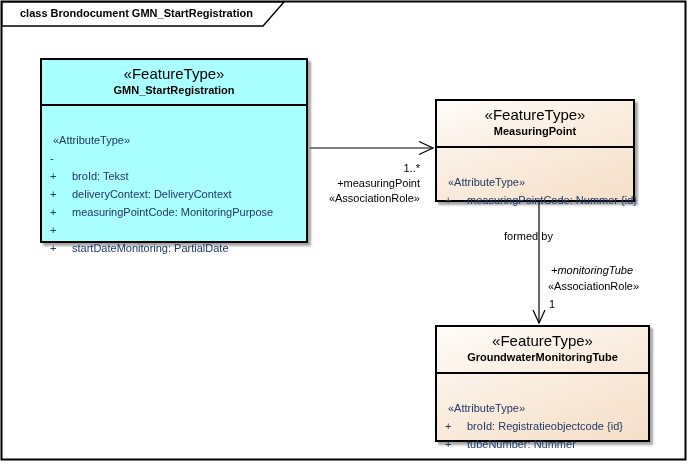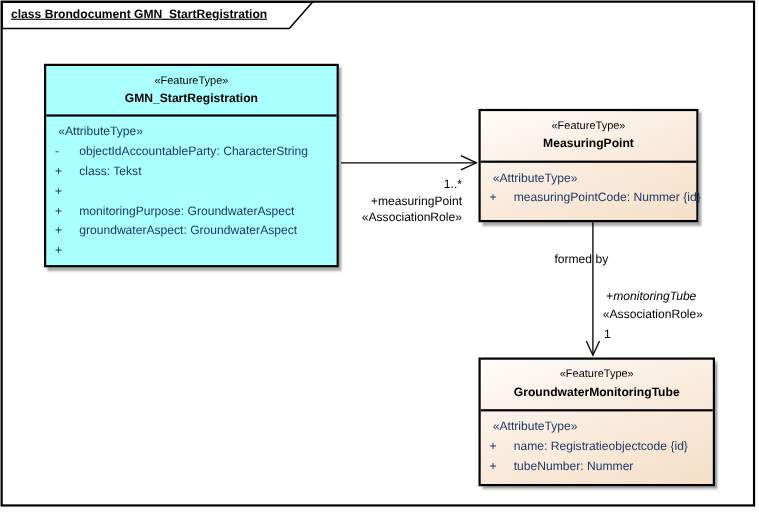--- a/index.html
+++ b/index.html
@@ -2,36 +2,36 @@
 <html><head>
 <meta charset="utf-8">
 <style>
   html,body { margin:0; padding:0; background:#fff; }
   .frame {
     position:relative; width:690px; height:467px; background:#ffffff;
     font-family:"Liberation Sans", sans-serif; overflow:hidden;
   }
   svg.wires { position:absolute; left:0; top:0; }
   .tab-title {
-    position:absolute; left:10px; top:7px;
-    font-size:11px; font-weight:bold; color:#000; white-space:nowrap;text-decoration:underline;
+    position:absolute; left:20px; top:7px;
+    font-size:11px; font-weight:bold; color:#000; white-space:nowrap;
   }
   .uml-class {
     position:absolute; border:2px solid #000; box-sizing:border-box;
     box-shadow:3px 3px 2px rgba(0,0,0,0.35);
   }
   .uml-class.cyan  { background:#AAFFFF; }
   .uml-class.peach { background:linear-gradient(160deg,#FEFCFA 0%,#FAEDE0 45%,#F5DFC8 100%); }
   .hdr { border-bottom:2px solid #000; box-sizing:border-box; text-align:center; padding-top:6px; }
   .hdr.h46 { height:46px; }
   .hdr.h47 { height:47px; }
-  .stereo { font-size:10px; line-height:15px; color:#000; }
+  .stereo { font-size:15px; line-height:15px; color:#000; }
   .cname  { font-size:11px; line-height:18px; font-weight:bold; color:#000; white-space:nowrap; }
   .attrs  { padding:5px 2px 0 6px; font-size:11px; color:#1F3864; }
-  .astereo{ padding-left:5px; line-height:18px; white-space:nowrap; }
+  .astereo{ padding-left:5px; line-height:18px; white-space:nowrap;margin-top:20px; }
   .arow   { display:flex; line-height:18px; white-space:nowrap; }
   .vis    { width:22px; flex:none; padding-left:2px; }
   .conn-label { position:absolute; font-size:11px; color:#000; white-space:nowrap; }
   .right-stack { text-align:right; line-height:15px; }
 </style>
 </head>
 <body>
 
 <div class="frame">
 
@@ -56,39 +56,39 @@
 
   <div class="uml-class cyan" style="left:40px; top:58px; width:268px; height:185px;">
     <div class="hdr h46">
       <div class="stereo">«FeatureType»</div>
       <div class="cname">GMN_StartRegistration</div>
     </div>
     <div class="attrs">
       <div class="astereo">«AttributeType»</div>
       <div class="arow">
         <span class="vis">-</span>
-        <span>objectIdAccountableParty: CharacterString</span>
       </div>
       <div class="arow">
         <span class="vis">+</span>
-        <span>class: Tekst</span>
+        <span>broId: Tekst</span>
+      </div>
+      <div class="arow">
+        <span class="vis">+</span>
+        <span>deliveryContext: DeliveryContext</span>
+      </div>
+      <div class="arow">
+        <span class="vis">+</span>
+        <span>measuringPointCode: MonitoringPurpose</span>
       </div>
       <div class="arow">
         <span class="vis">+</span>
       </div>
       <div class="arow">
         <span class="vis">+</span>
-        <span>monitoringPurpose: GroundwaterAspect</span>
-      </div>
-      <div class="arow">
-        <span class="vis">+</span>
-        <span>groundwaterAspect: GroundwaterAspect</span>
-      </div>
-      <div class="arow">
-        <span class="vis">+</span>
+        <span>startDateMonitoring: PartialDate</span>
       </div>
     </div>
   </div>
 
   <div class="uml-class peach" style="left:435px; top:99px; width:200px; height:103px;">
     <div class="hdr h47">
       <div class="stereo">«FeatureType»</div>
       <div class="cname">MeasuringPoint</div>
     </div>
     <div class="attrs">
@@ -102,21 +102,21 @@
 
   <div class="uml-class peach" style="left:435px; top:325px; width:215px; height:117px;">
     <div class="hdr h47">
       <div class="stereo">«FeatureType»</div>
       <div class="cname">GroundwaterMonitoringTube</div>
     </div>
     <div class="attrs">
       <div class="astereo">«AttributeType»</div>
       <div class="arow">
         <span class="vis">+</span>
-        <span>name: Registratieobjectcode {id}</span>
+        <span>broId: Registratieobjectcode {id}</span>
       </div>
       <div class="arow">
         <span class="vis">+</span>
         <span>tubeNumber: Nummer</span>
       </div>
     </div>
   </div>
 
   <div class="conn-label right-stack" style="right:270px; top:161px;">
     <div>1..*</div>

